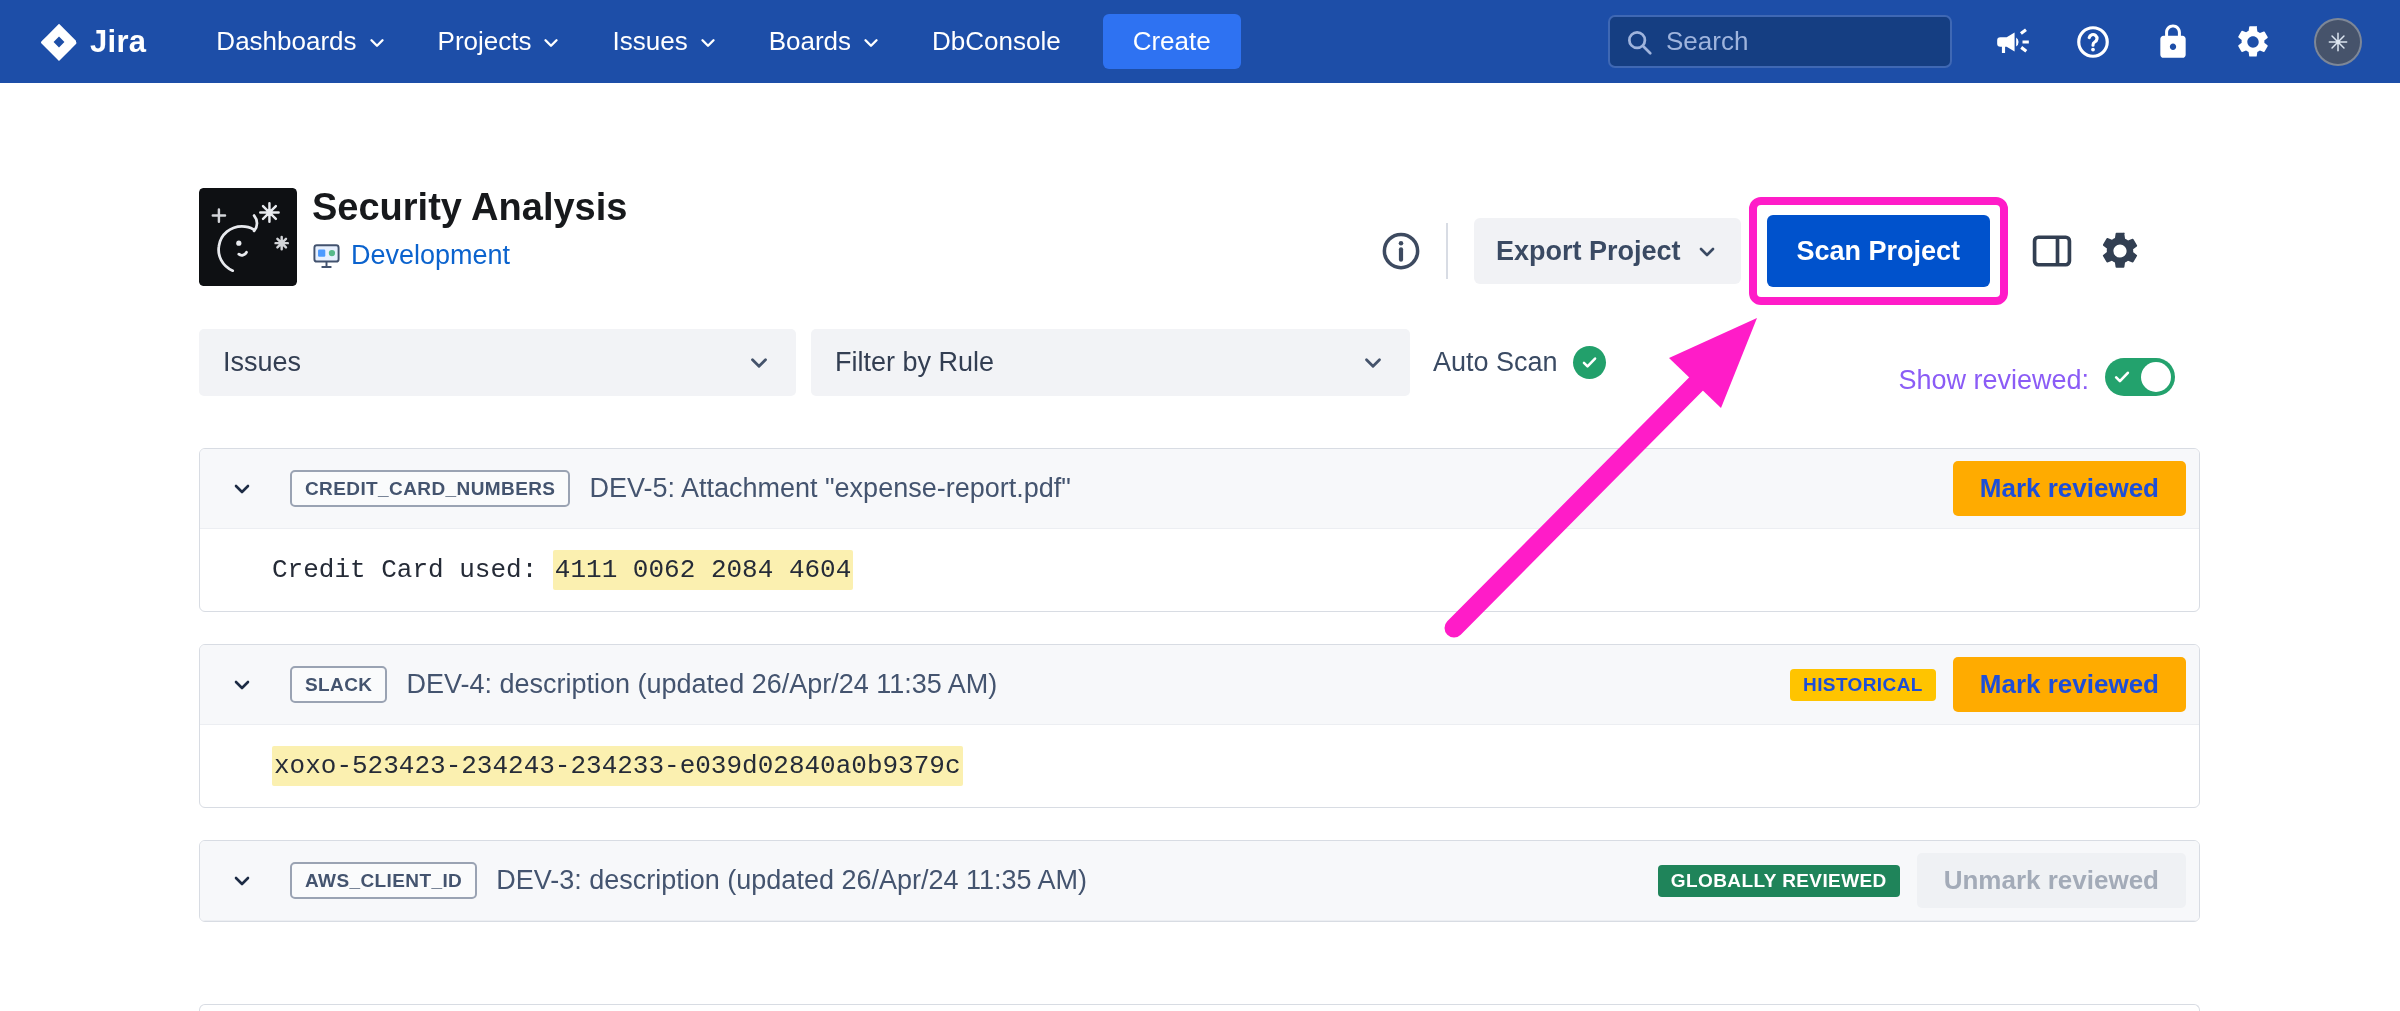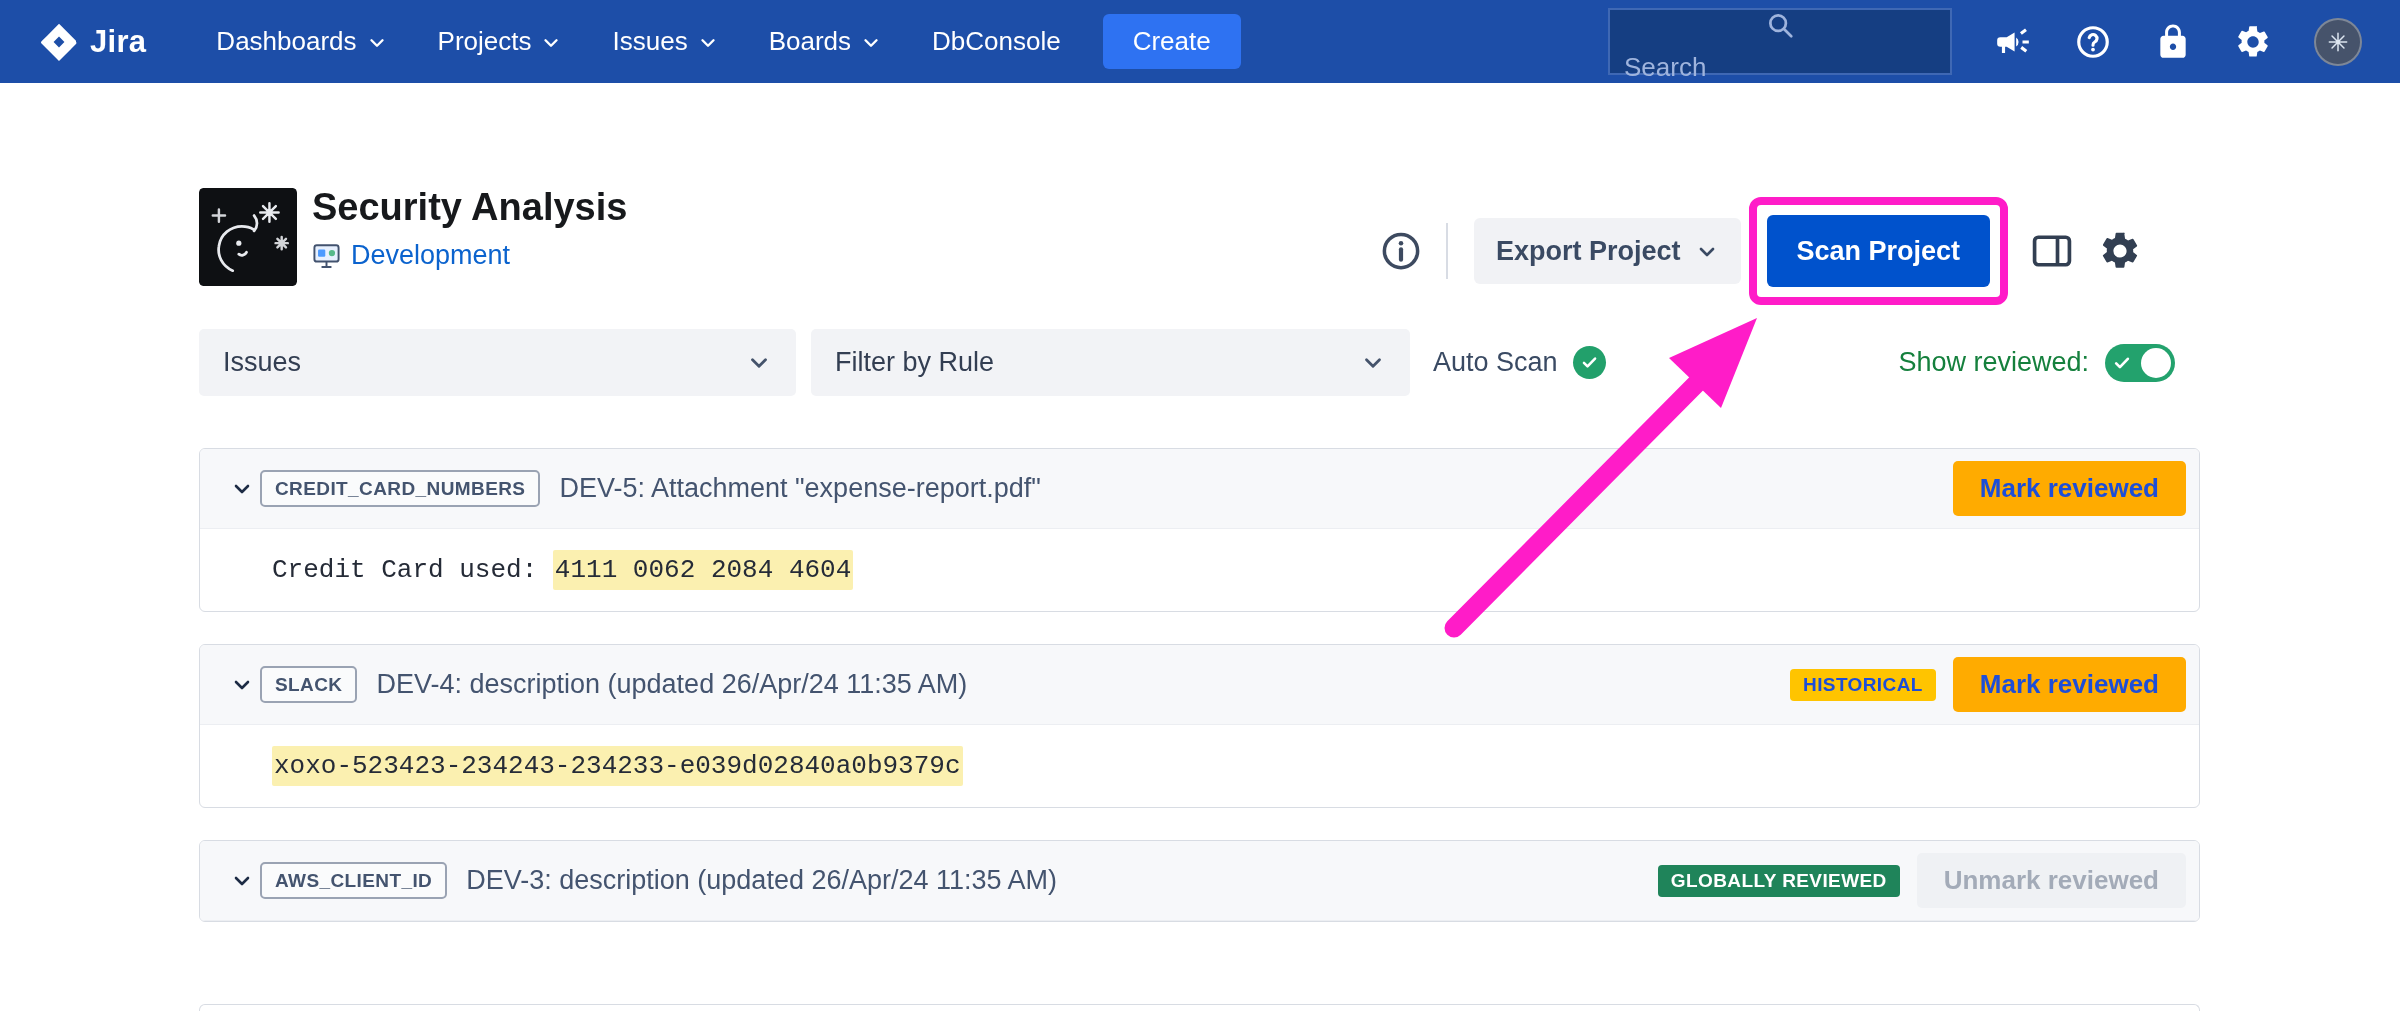--- a/index.html
+++ b/index.html
@@ -25,23 +25,23 @@
   .brand-text { color: #fff; font-size: 31px; font-weight: 700; letter-spacing: .3px; }
   .nav-items { display: flex; align-items: center; gap: 50px; margin-left: 70px; }
   .nav-item { display: flex; align-items: center; gap: 9px; color: #fff; font-size: 26px; font-weight: 500; cursor: pointer; white-space: nowrap; }
   .nav-item .cv { width: 22px; height: 22px; color: #fff; margin-top: 3px; }
   .create-btn {
     margin-left: 42px; height: 55px; padding: 0 30px;
     background: #2E72F2; color: #fff; border: none; border-radius: 6px;
     font-size: 26px; font-weight: 500; font-family: inherit; cursor: pointer; white-space: nowrap;
   }
   .search-box {
-    margin-left: auto; width: 344px; height: 67px;
-    background: #153E82; border: 2px solid #3F68B4; border-radius: 0;
-    display: flex; align-items: center; padding: 0 14px; gap: 12px; flex-direction: column;
+    margin-left: auto; width: 344px; height: 53px;
+    background: #153E82; border: 2px solid #3F68B4; border-radius: 7px;
+    display: flex; align-items: center; padding: 0 14px; gap: 12px;
   }
   .search-box .s-icon { width: 30px; height: 30px; color: #9FB4DD; flex: none; }
   .search-input { background: transparent; border: none; outline: none; color: #E8EEF9; font-size: 26px; width: 100%; font-family: inherit; }
   .search-input::placeholder { color: #9FB4DD; }
   .nav-icons { display: flex; align-items: center; gap: 42px; margin-left: 42px; }
   .nav-icon { width: 38px; height: 38px; color: #fff; cursor: pointer; flex: none; }
   .nav-avatar {
     width: 48px; height: 48px; border-radius: 50%;
     background: #46536B; border: 2px solid rgba(255,255,255,.3);
     display: flex; align-items: center; justify-content: center; cursor: pointer; flex: none;
@@ -82,32 +82,32 @@
     padding: 0 24px; font-size: 27px; color: #333E52; cursor: pointer;
   }
   #select-issues { left: 199px; width: 597px; }
   #select-rule { left: 811px; width: 599px; }
   .select .cv { width: 26px; height: 26px; color: #45536B; }
 
   .autoscan { position: absolute; left: 1433px; top: 329px; height: 67px; display: flex; align-items: center; gap: 15px; font-size: 27px; color: #3A4A63; }
   .check-circle { width: 33px; height: 33px; border-radius: 50%; background: #22A06B; display: flex; align-items: center; justify-content: center; flex: none; }
   .check-circle svg { width: 19px; height: 19px; color: #fff; }
 
-  .show-reviewed { position: absolute; right: 225px; top: 329px; height: 67px; display: flex; align-items: center; gap: 16px; font-size: 27px; color: #15803d; }
+  .show-reviewed { position: absolute; right: 225px; top: 329px; height: 67px; display: flex; align-items: flex-end; gap: 16px; font-size: 27px; color: #8b5cf6; }
   .toggle { width: 70px; height: 38px; border-radius: 19px; background: #23A26D; position: relative; cursor: pointer; flex: none; }
   .toggle .knob { position: absolute; right: 4px; top: 4px; width: 30px; height: 30px; border-radius: 50%; background: #fff; }
   .toggle .tick { position: absolute; left: 7px; top: 9px; width: 20px; height: 20px; color: #fff; }
 
   
   .cards { position: absolute; left: 199px; top: 448px; width: 2001px; display: flex; flex-direction: column; gap: 32px; }
   .card { border: 1px solid #D8DCE3; border-radius: 6px; background: #fff; overflow: hidden; }
   .card-header { height: 80px; background: #F7F8FA; border-bottom: 1px solid #ECEEF2; display: flex; align-items: center; padding: 0 13px 0 30px; }
   .card-chevron { width: 24px; height: 24px; color: #1D2B44; flex: none; cursor: pointer; }
   .rule-badge {
-    margin-left: 6px; height: 37px; display: flex; align-items: center;
+    margin-left: 36px; height: 37px; display: flex; align-items: center;
     padding: 0 13px; border: 2px solid #9AA3B3; border-radius: 5px; background: #FAFBFC;
     font-size: 19px; font-weight: 700; letter-spacing: .4px; color: #44546F; flex: none; white-space: nowrap;
   }
   .card-title { margin-left: 19px; font-size: 27px; color: #44546F; white-space: nowrap; overflow: hidden; text-overflow: ellipsis; }
   .card-right { margin-left: auto; display: flex; align-items: center; gap: 17px; flex: none; }
   .status-badge { height: 32px; display: flex; align-items: center; padding: 0 13px; border-radius: 4px; font-size: 19px; font-weight: 700; letter-spacing: .4px; white-space: nowrap; }
   .status-historical { background: #FFC400; color: #1d4ed8; }
   .status-reviewed { background: #1F845A; color: #ffffff; }
   .action-btn { height: 55px; padding: 0 27px; border: none; border-radius: 5px; font-size: 26px; font-weight: 600; font-family: inherit; cursor: pointer; white-space: nowrap; }
   .action-primary { background: #FFAB00; color: #1d4ed8; }

